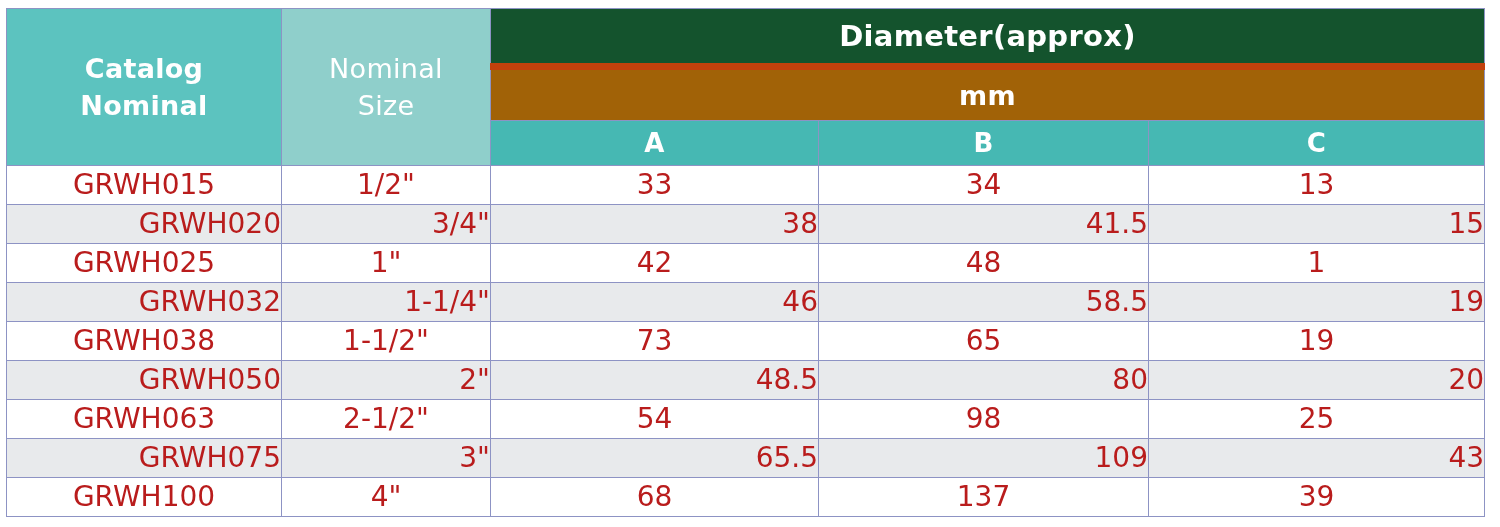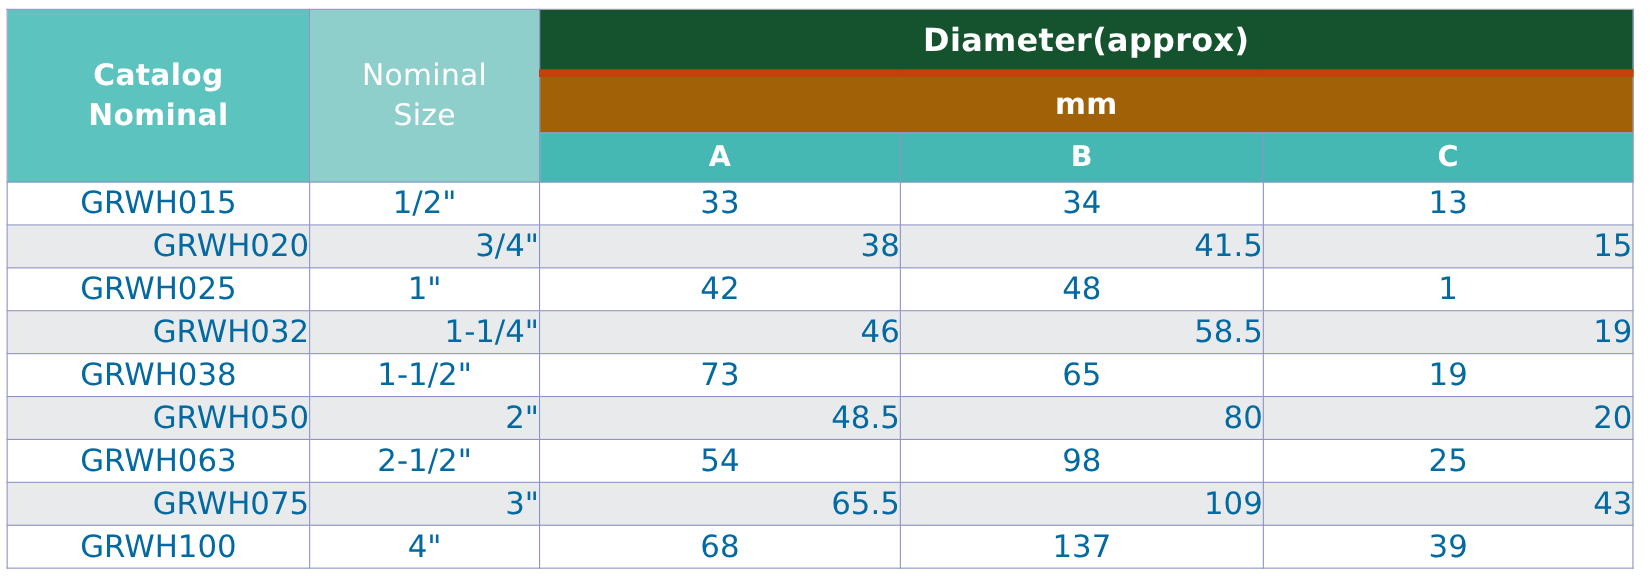--- a/index.html
+++ b/index.html
@@ -79,21 +79,21 @@
     color: #ffffff;
     font-weight: bold;
     font-size: 26px;
     height: 44px;
     border-top: 1px solid #b9e2df;
     letter-spacing: 0.3px;
   }
 
   td.cell {
     font-size: 28px;
-    color: #0369a1;
+    color: #b91c1c;
     height: 38px;
     line-height: 38px;
     font-weight: normal;
   }
   tr.row-odd td.cell { background: #ffffff; }
   tr.row-even td.cell { background: #e8eaec; text-align: right; }
 
   .hl1 { display: block; }
   .hl2 { display: block; }
 </style>

